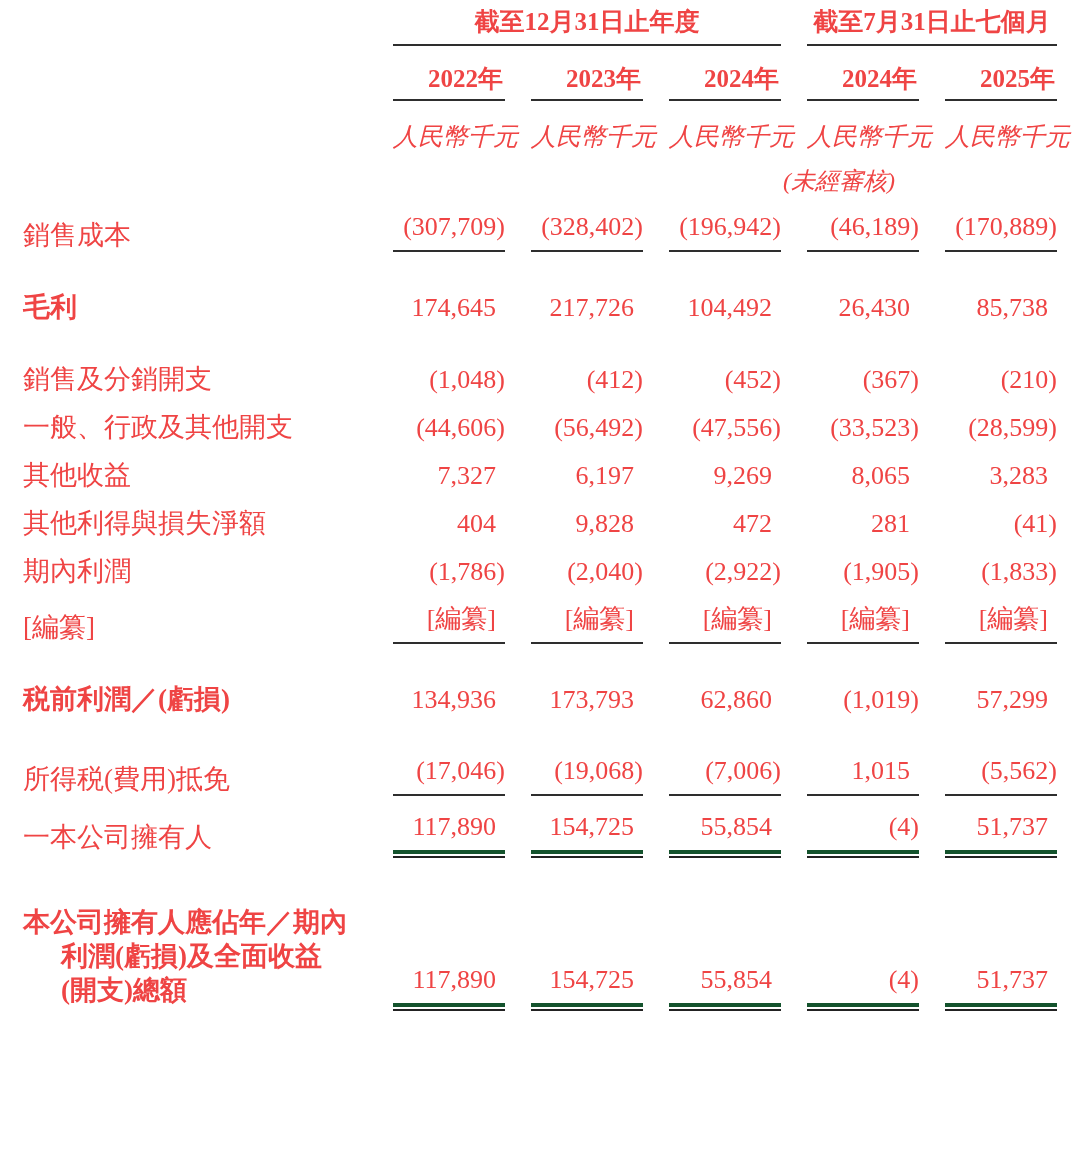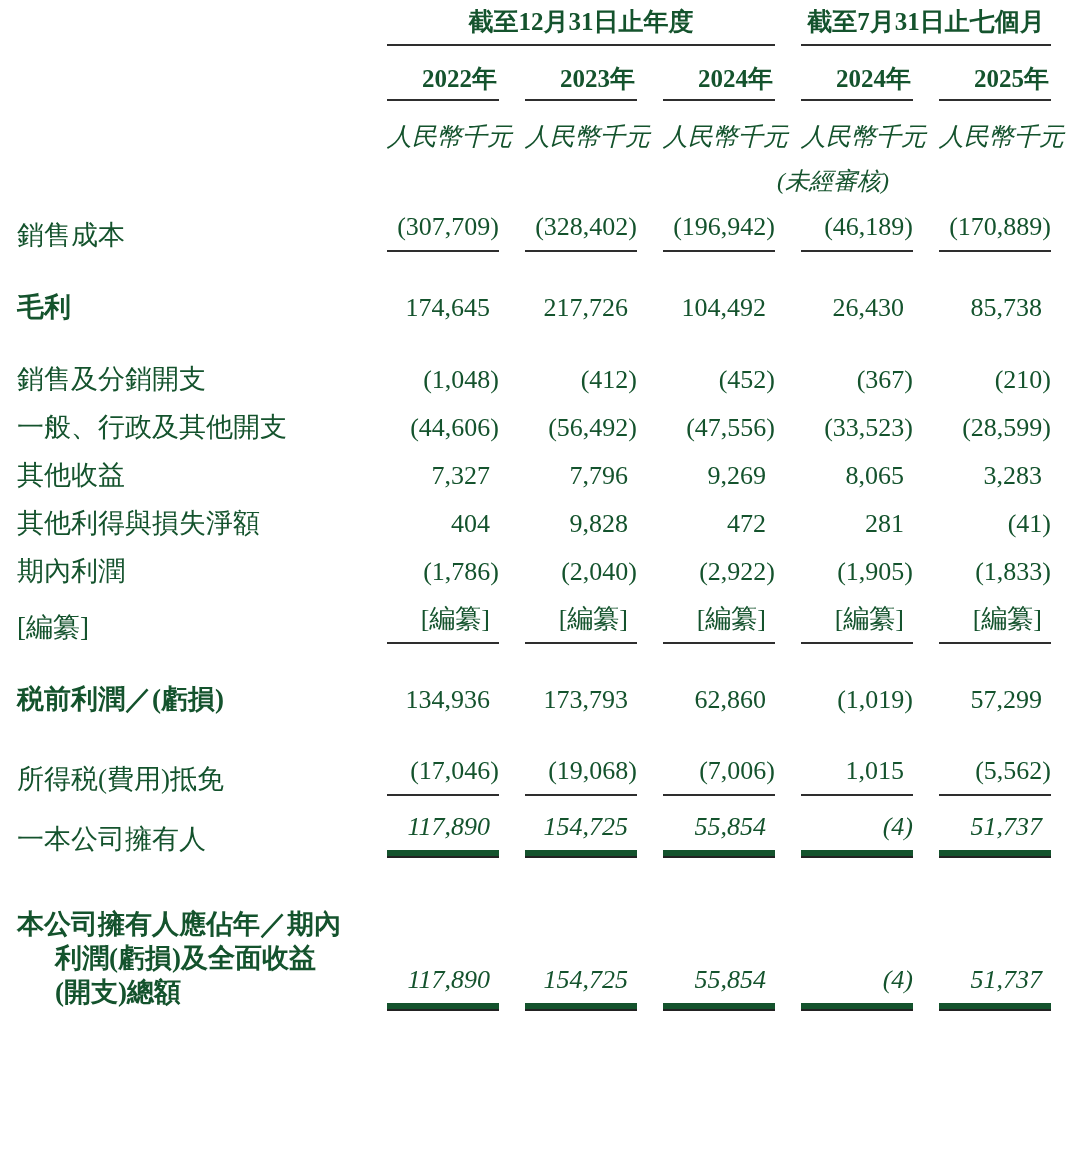--- a/index.html
+++ b/index.html
@@ -5,24 +5,24 @@
   html, body {
     margin: 0;
     padding: 0;
     background: #ffffff;
   }
   .page {
     width: 1080px;
     height: 1157px;
     background: #ffffff;
     box-sizing: border-box;
-    padding: 6px 30px 0 16px;
+    padding: 6px 30px 0 22px;
     overflow: hidden;
     font-family: "Liberation Serif", "DejaVu Serif", serif;
-    color: #14532d;
+    color: #ef4444;
   }
   table.fin {
     border-collapse: collapse;
     table-layout: fixed;
     width: 1036px;
   }
   col.c-label { width: 346px; }
   col.c-num   { width: 138px; }
 
   td { vertical-align: bottom; }
@@ -86,24 +86,23 @@
     line-height: 33px;
     white-space: nowrap;
   }
   td.vc .val .num.pos { padding-right: 9px; }
 
   tr.rule-s td.vc .val {
     border-bottom: 2.5px solid #2e2e2e;
     padding-bottom: 7px;
   }
   tr.rule-d td.vc .val {
-    border-bottom: 6px solid #14532d;
+    border-bottom: 4px solid #14532d;
     padding-bottom: 7px;
     position: relative;
-    font-style: italic;
   }
   tr.rule-d td.vc .val::after {
     content: "";
     position: absolute;
     left: 0; right: 0; bottom: -8px;
     border-bottom: 2px solid #222222;
   }
 </style>
 </head>
 <body>
@@ -257,21 +256,21 @@
           </td>
         </tr>
         <tr class="r">
           <td class="lbl">
             <div>其他收益</div>
           </td>
           <td class="vc">
             <div class="val"><span class="num pos">7,327</span></div>
           </td>
           <td class="vc">
-            <div class="val"><span class="num pos">7,796</span></div>
+            <div class="val"><span class="num pos">6,197</span></div>
           </td>
           <td class="vc">
             <div class="val"><span class="num pos">9,269</span></div>
           </td>
           <td class="vc">
             <div class="val"><span class="num pos">8,065</span></div>
           </td>
           <td class="vc">
             <div class="val"><span class="num pos">3,283</span></div>
           </td>

